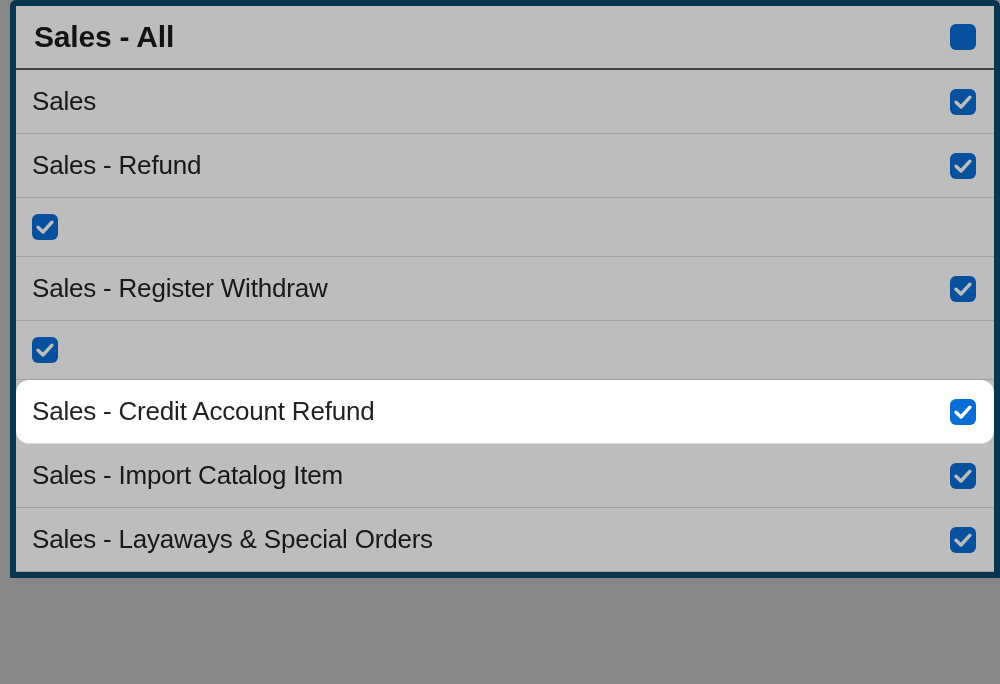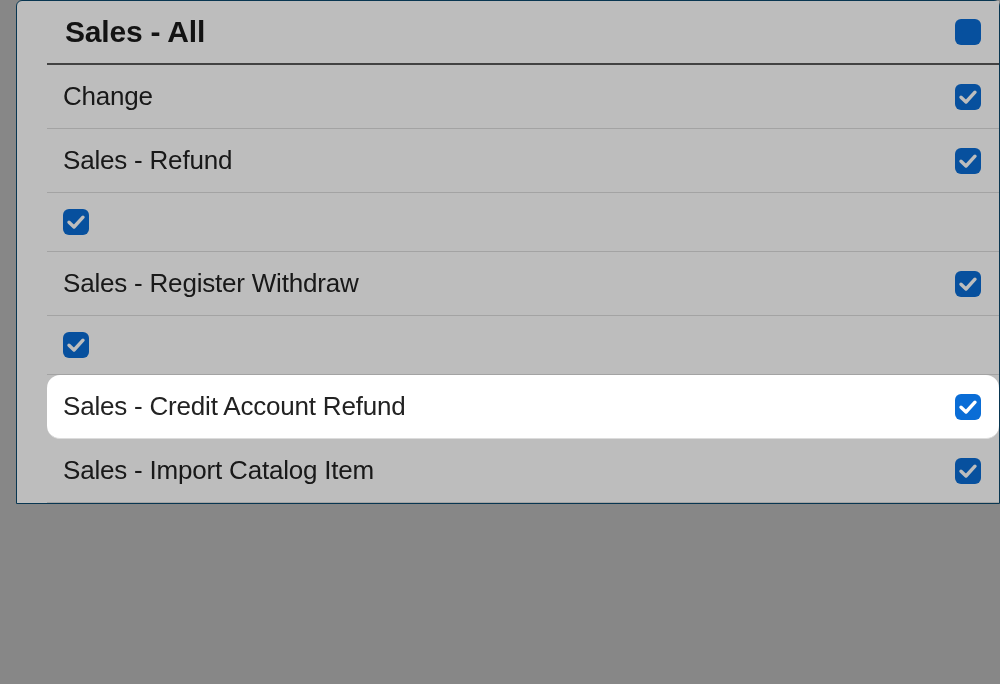--- a/index.html
+++ b/index.html
@@ -17,26 +17,25 @@
     z-index: 2;
   }
   .container {
     position: relative;
     width: 100%;
     height: 100%;
   }
   .sheet {
     position: absolute;
     top: 0;
-    left: 16px;
+    left: 10px;
     right: 0;
     background: #fff;
-    border: 1px solid #0c4a6e;
+    border: 6px solid #0c4a6e;
     border-radius: 6px 6px 0 0;
-    padding-left: 30px;
   }
   .header-row {
     display: flex;
     align-items: center;
     justify-content: space-between;
     padding: 14px 18px 14px 18px;
     border-bottom: 2px solid #595959;
     background: #fff;
   }
   .header-row .title {
@@ -89,21 +88,21 @@
       <span class="check checkbox-indet">
         <svg width="26" height="26" viewBox="0 0 26 26">
           <rect x="0" y="0" width="26" height="26" rx="6" ry="6"></rect>
           <rect x="6" y="11" width="14" height="4" rx="1.5" fill="#fff"></rect>
         </svg>
       </span>
     </div>
 
     <div id="items">
         <div class="item-row">
-          <span class="item-label">Change</span>
+          <span class="item-label">Sales</span>
           <span class="check checkbox-checked">
             <svg width="26" height="26" viewBox="0 0 26 26">
               <rect x="0" y="0" width="26" height="26" rx="6" ry="6"></rect>
               <path d="M6 13.2 L11 18 L20 8.2" stroke="#fff" stroke-width="3.4" fill="none" stroke-linecap="round" stroke-linejoin="round"></path>
             </svg>
           </span>
         </div>
         <div class="item-row">
           <span class="item-label">Sales - Refund</span>
           <span class="check checkbox-checked">
@@ -149,16 +148,25 @@
         </div>
         <div class="item-row">
           <span class="item-label">Sales - Import Catalog Item</span>
           <span class="check checkbox-checked">
             <svg width="26" height="26" viewBox="0 0 26 26">
               <rect x="0" y="0" width="26" height="26" rx="6" ry="6"></rect>
               <path d="M6 13.2 L11 18 L20 8.2" stroke="#fff" stroke-width="3.4" fill="none" stroke-linecap="round" stroke-linejoin="round"></path>
             </svg>
           </span>
         </div>
+        <div class="item-row">
+          <span class="item-label">Sales - Layaways &amp; Special Orders</span>
+          <span class="check checkbox-checked">
+            <svg width="26" height="26" viewBox="0 0 26 26">
+              <rect x="0" y="0" width="26" height="26" rx="6" ry="6"></rect>
+              <path d="M6 13.2 L11 18 L20 8.2" stroke="#fff" stroke-width="3.4" fill="none" stroke-linecap="round" stroke-linejoin="round"></path>
+            </svg>
+          </span>
+        </div>
       </div>
 
   </div>
 </div>
 
 </body></html>

